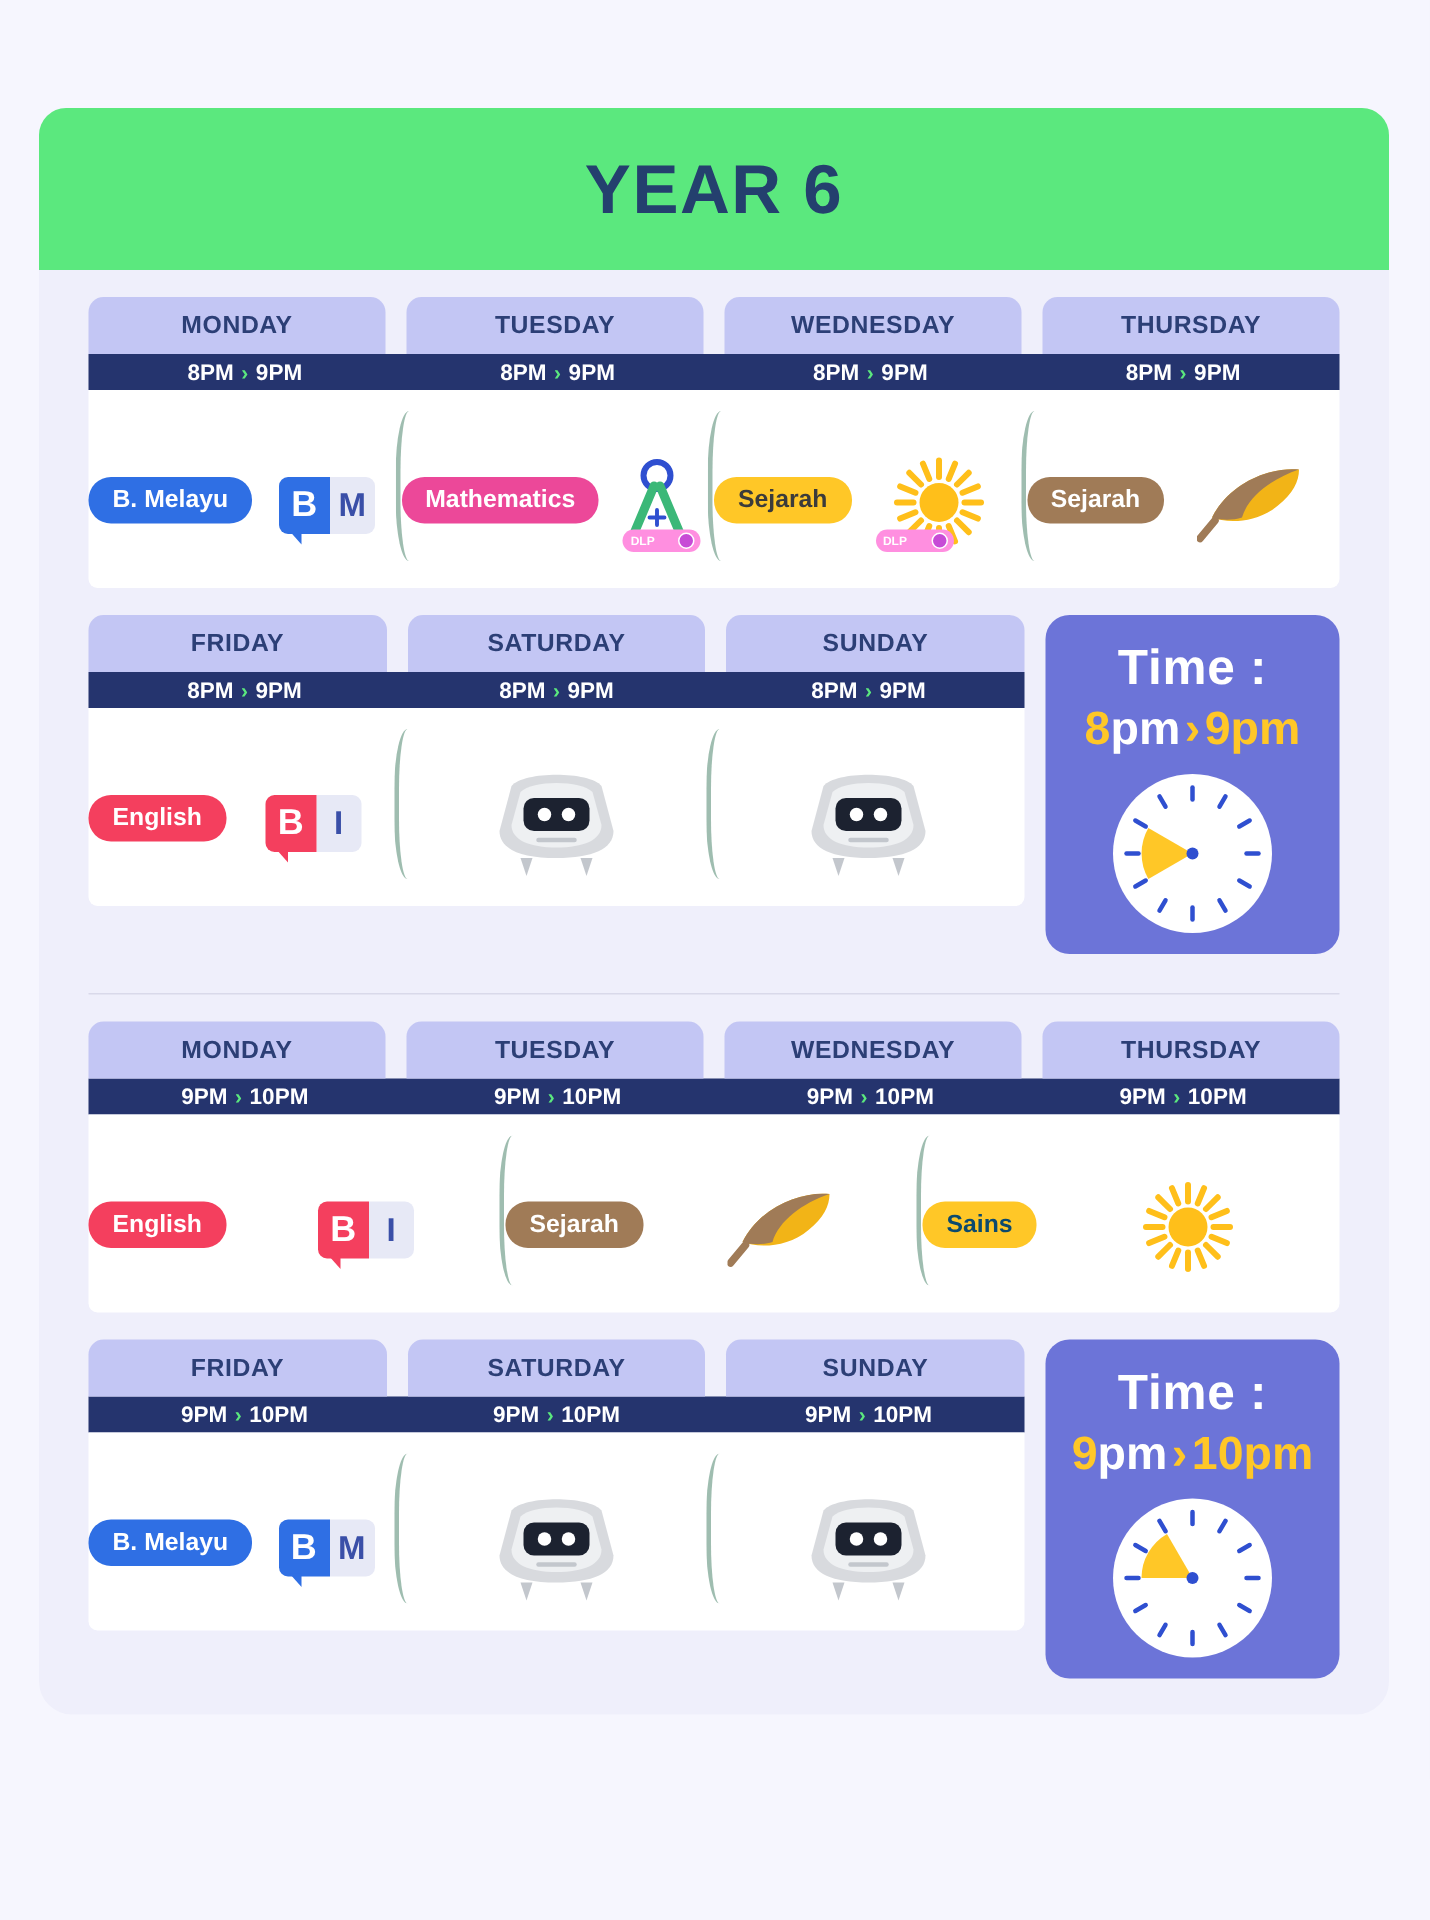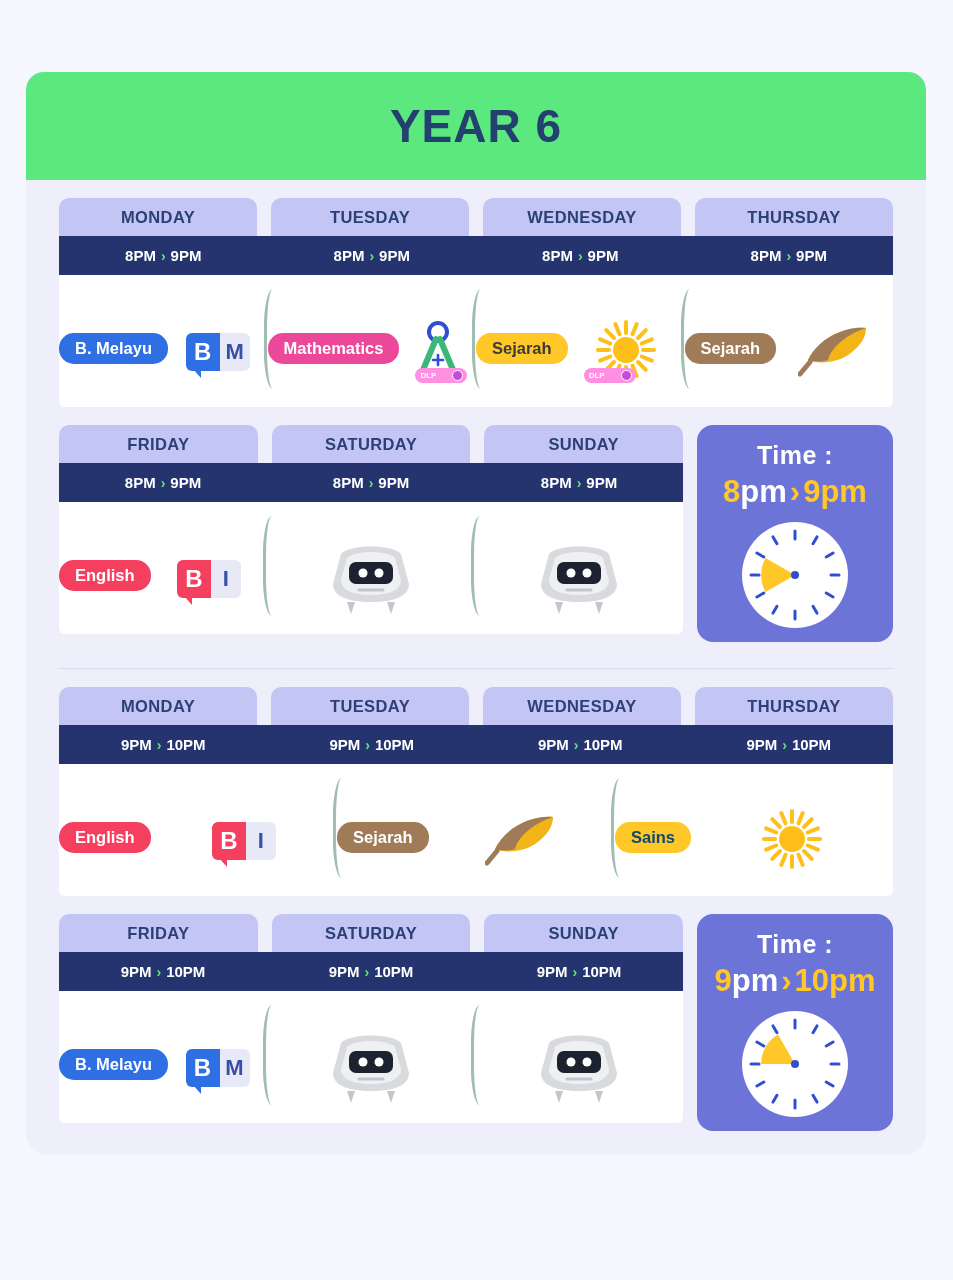--- a/index.html
+++ b/index.html
@@ -56,21 +56,21 @@
     letter-spacing: .4px;
     display: flex; align-items: center; justify-content: center;
     margin-right: 14px;
     flex: 1 1 0;
   }
   .day-tab:last-child { margin-right: 0; }
 
   
   .time-strip {
     background: #25346e;
-    height: 39px;
+    height: 24px;
     display: flex;
     align-items: stretch;
   }
   .time-cell {
     flex: 1 1 0;
     display: flex; align-items: center; justify-content: center;
     color: #ffffff;
     font-size: 15px;
     font-weight: bold;
     position: relative;
@@ -164,21 +164,21 @@
   .time-box {
     width: 196px;
     background: #6c74d8;
     border-radius: 16px;
     margin-left: 14px;
     color: #fff;
     padding: 16px 0 14px 0;
     display: flex; flex-direction: column; align-items: center;
     align-self: stretch;
   }
-  .time-box .lbl { font-size: 25px; font-weight: bold; letter-spacing: .5px; }
+  .time-box .lbl { font-size: 33px; font-weight: bold; letter-spacing: .5px; }
   .time-box .val { font-size: 31px; font-weight: bold; margin-top: 4px; }
   .time-box .val .hl { color: #ffc727; }
   .time-box .val .sep { color: #ffc727; margin: 0 3px; }
   .clock {
     margin-top: 12px;
     width: 106px; height: 106px;
     background: #fff; border-radius: 50%;
     position: relative;
   }
   .divider {

